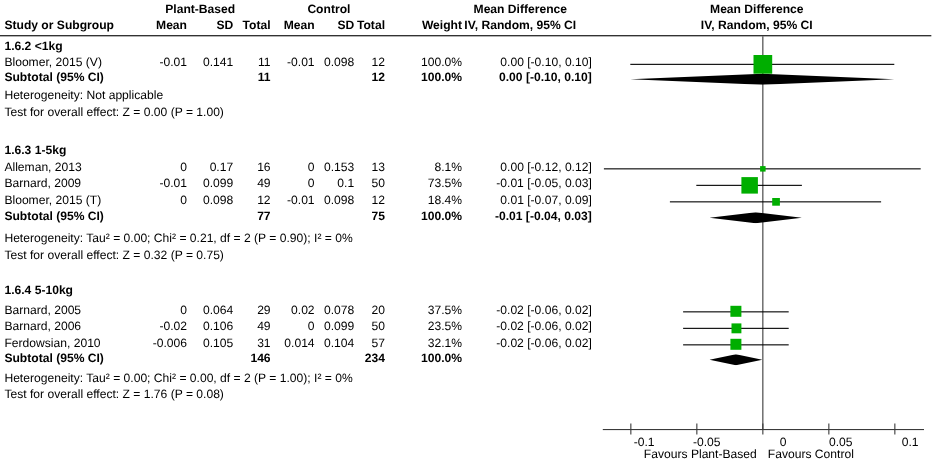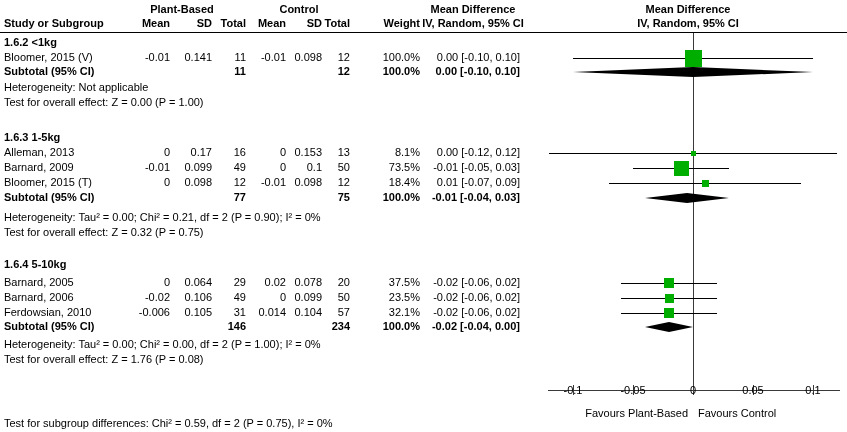--- a/index.html
+++ b/index.html
@@ -12,30 +12,30 @@
   .cell{position:absolute; top:0; white-space:nowrap;}
   .b{font-weight:bold;}
   .c-study{left:4px;}
   .c-m1 {left:118px; width:52px;  text-align:right;}
   .c-sd1{left:172px; width:40px;  text-align:right;}
   .c-t1 {left:210px; width:36px;  text-align:right;}
   .c-m2 {left:248px; width:38px;  text-align:right;}
   .c-sd2{left:288px; width:34px;  text-align:right;}
   .c-t2 {left:324px; width:26px;  text-align:right;}
   .c-w  {left:372px; width:48px;  text-align:right;}
-  .c-ci {left:408px; width:112px; text-align:right;}
+  .c-ci {left:408px; width:130px; text-align:right;}
   .h-group1{left:118px; width:128px; text-align:center;}
   .h-group2{left:248px; width:102px; text-align:center;}
   .h-md    {left:408px; width:130px; text-align:center;}
   .h-plot  {left:558px; width:260px; text-align:center;}
   .rule{position:absolute; left:0; width:847px; height:1px; background:#000;}
   .zero-line{position:absolute; left:693px; top:33px; width:1px; height:357px; background:#3a3a3a;}
   .axis-line{position:absolute; left:548px; top:390px; width:292px; height:1px; background:#3a3a3a;}
   .tick{position:absolute; width:1px; height:10px; top:385px; background:#3a3a3a;}
-  .tick-label{position:absolute; top:384px; width:44px; text-align:center;}
+  .tick-label{position:absolute; top:396px; width:44px; text-align:right;}
   .ax-left {position:absolute; left:488px; width:200px; top:407px; text-align:right;}
   .ax-right{position:absolute; left:698px; top:407px;}
   .ci-line{position:absolute; height:1px; background:#000;}
   .marker-square{position:absolute;}
   .diamond{position:absolute;}
   .footer{position:absolute; left:4px; top:417px; white-space:nowrap;}
 </style>
 </head>
 <body>
 
@@ -173,21 +173,20 @@
     <span class="cell c-sd2">0.104</span>
     <span class="cell c-t2">57</span>
     <span class="cell c-w">32.1%</span>
     <span class="cell c-ci">-0.02 [-0.06, 0.02]</span>
   </div>
   <div class="row" style="top:320px">
     <span class="cell b c-study">Subtotal (95% CI)</span>
     <span class="cell b c-t1">146</span>
     <span class="cell b c-t2">234</span>
     <span class="cell b c-w">100.0%</span>
-    <span class="cell b c-ci">-0.02 [-0.04, 0.00]</span>
   </div>
   <div class="row" style="top:338px">
     <span class="cell c-study">Heterogeneity: Tau² = 0.00; Chi² = 0.00, df = 2 (P = 1.00); I² = 0%</span>
   </div>
   <div class="row" style="top:353px">
     <span class="cell c-study">Test for overall effect: Z = 1.76 (P = 0.08)</span>
   </div>
 
   <div id="plot-layer">
     <div class="zero-line"></div>
@@ -222,15 +221,14 @@
       <div class="marker-square" style="width: 10px; height: 10px; left: 664px; top: 278px; background: rgb(0, 174, 0);"></div>
       <div class="ci-line" style="left: 621px; width: 96px; top: 298px; background: rgb(0, 0, 0);"></div>
       <div class="marker-square" style="width: 9px; height: 9px; left: 664.5px; top: 293.5px; background: rgb(0, 174, 0);"></div>
       <div class="ci-line" style="left: 621px; width: 96px; top: 313px; background: rgb(0, 0, 0);"></div>
       <div class="marker-square" style="width: 10px; height: 10px; left: 664px; top: 308px; background: rgb(0, 174, 0);"></div>
       <div class="diamond" style="left: 645px; top: 322px; width: 48px; height: 10px;"><svg width="48" height="10" viewBox="0 0 48 10" preserveAspectRatio="none">
           <polygon points="0,5 24,0 48,5 24,10" fill="#000000"></polygon>
         </svg></div>
     </div>
 
-  <div class="footer">Test for subgroup differences: Chi² = 0.59, df = 2 (P = 0.75), I² = 0%</div>
 
 </div>
 
 </body></html>

